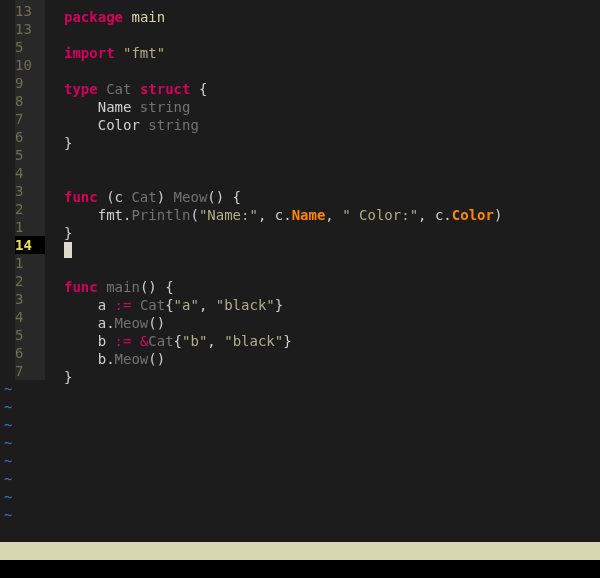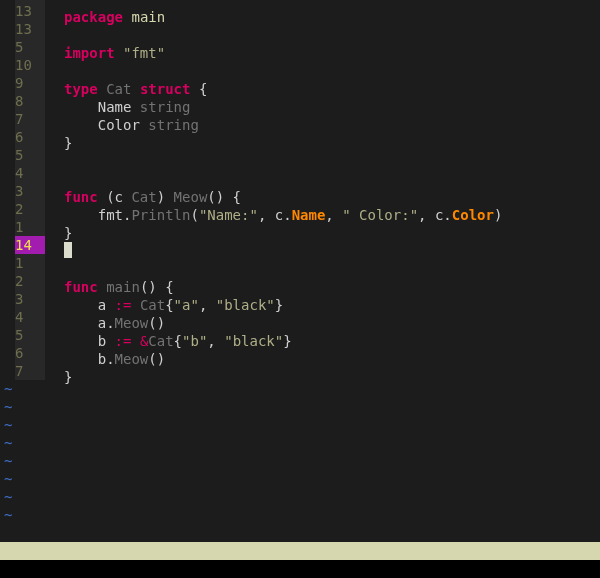--- a/index.html
+++ b/index.html
@@ -29,22 +29,22 @@
     background: #282828;
     padding-top: 2px;
   }
   .gutter .ln {
     height: 18px;
     padding-right: 4px;
     box-sizing: border-box;
   }
   .gutter .cur {
     color: #f0e050;
-    font-weight: normal;
-    background: #a21caf;
+    font-weight: bold;
+    background: #000000;
   }
   .code {
     position: absolute;
     left: 30px;
     top: 0;
     padding-top: 8px;
     white-space: pre;
     margin-left: 34px;
   }
   .code .cl {

